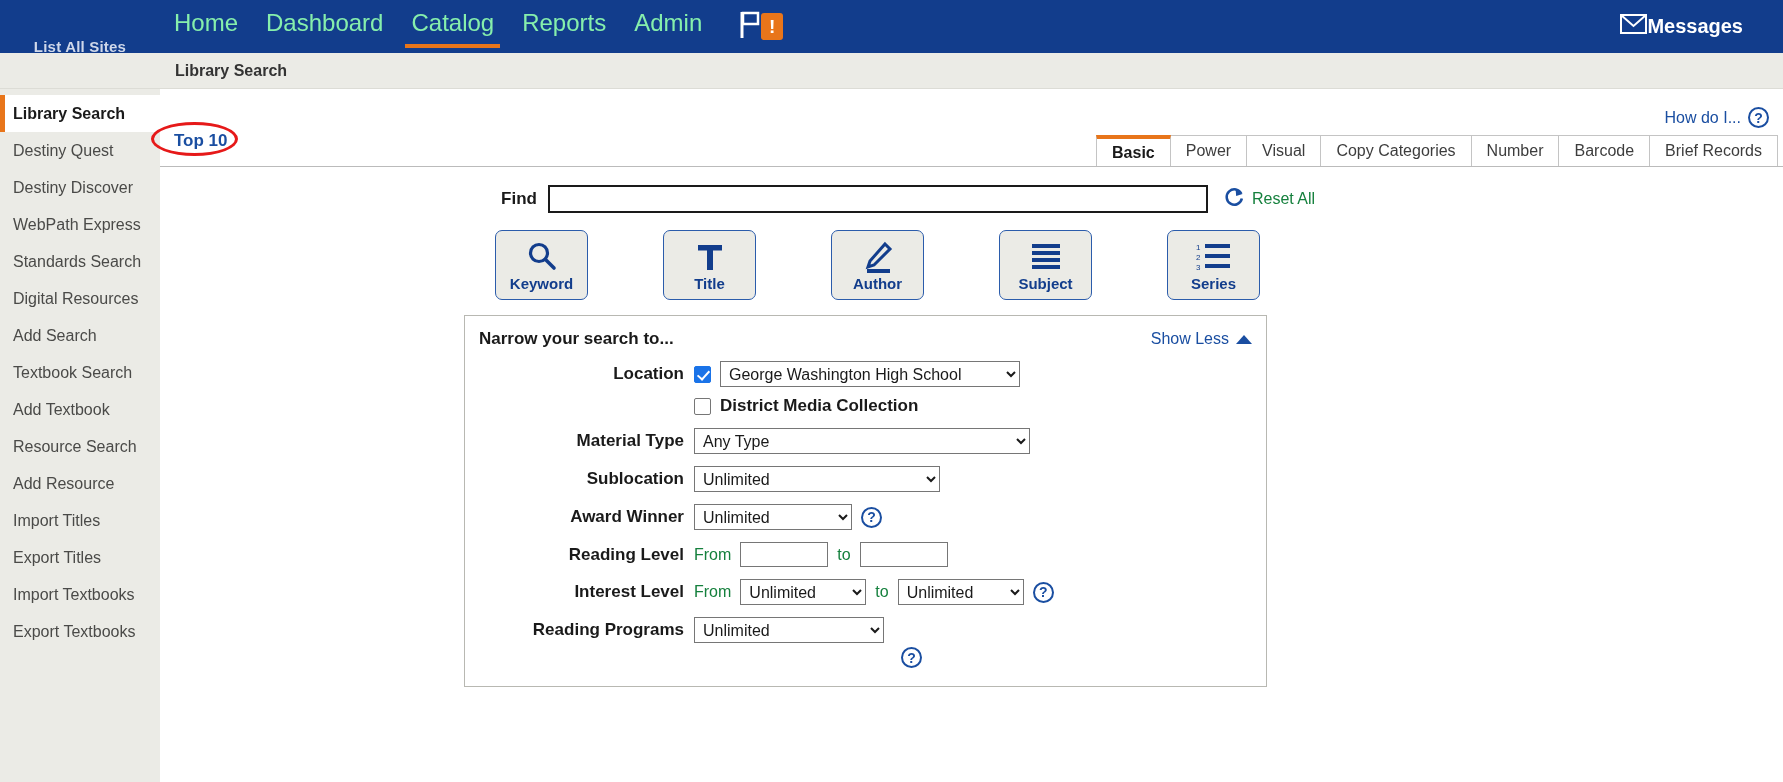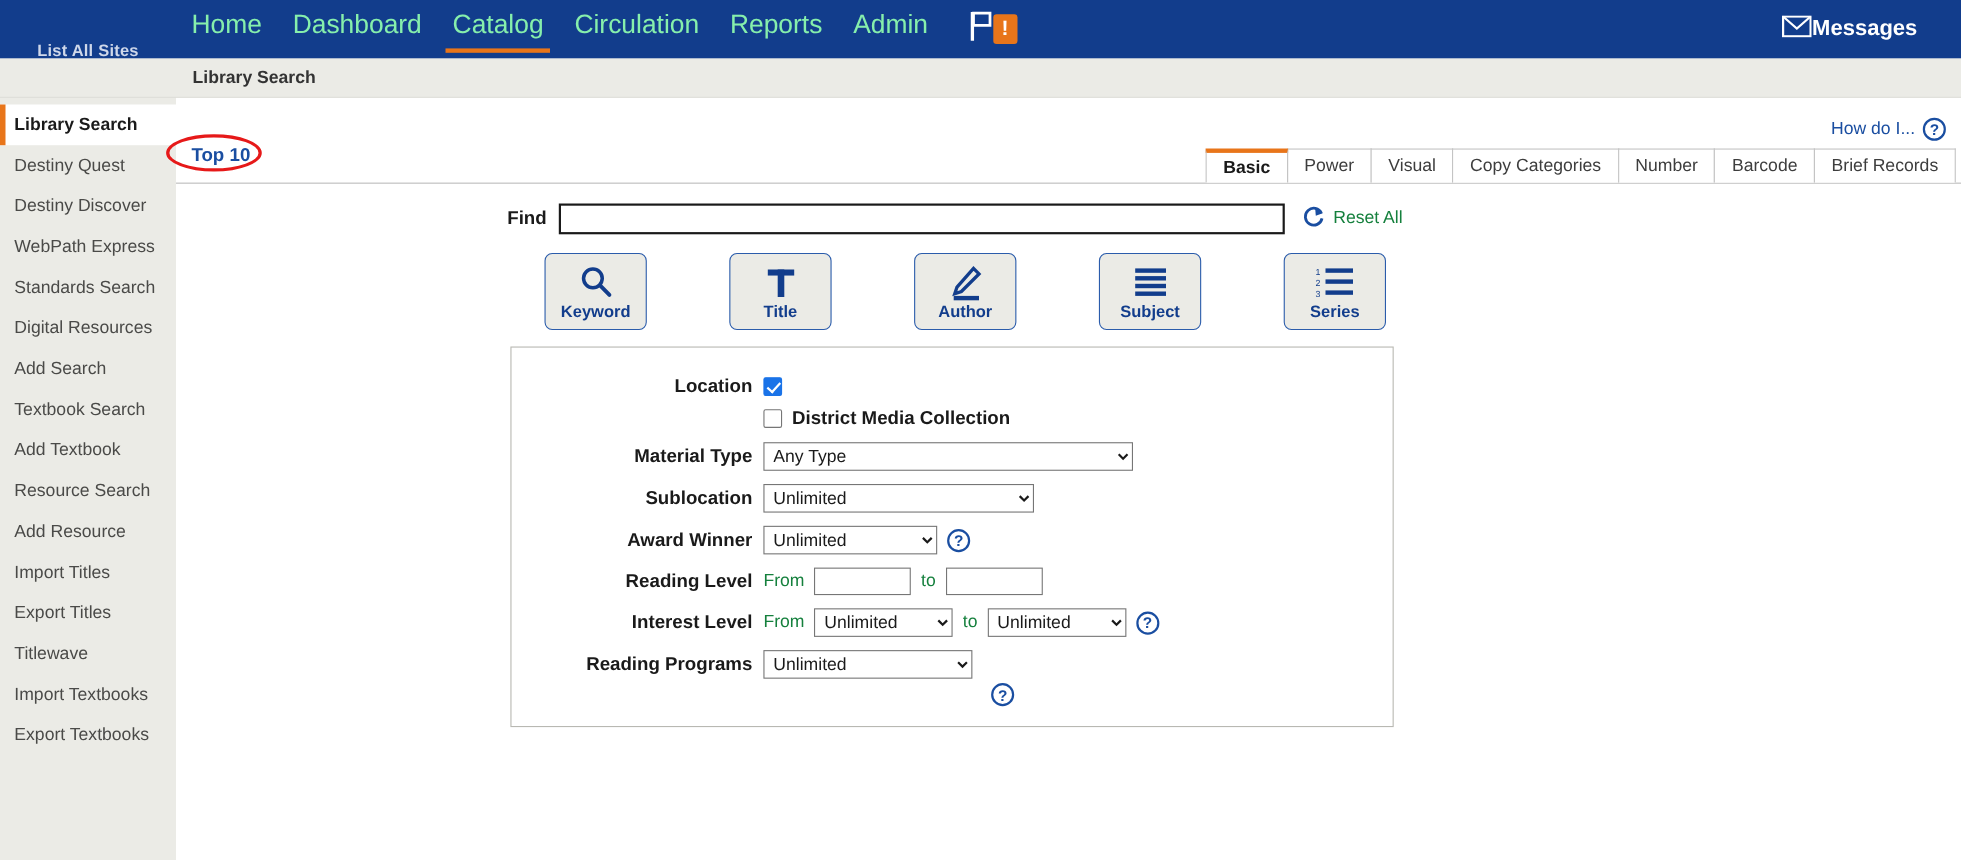--- a/index.html
+++ b/index.html
@@ -99,21 +99,21 @@
     border-top:1px solid #c4c4c4; background:#fff; margin-right:-1px; position:relative;
   }
   .tab.active{ font-weight:bold; color:#1a1a1a; border-top:4px solid #E8751A;
     line-height:27px; z-index:2;}
 
   
   .findrow{
     position:absolute; top:96px; left:0; right:0;
     display:flex; align-items:center;
   }
-  .findlabel{ font-size:17px; font-weight:bold; color:#1a1a1a; width:348px; text-align:right; padding-right:11px;}
+  .findlabel{ font-size:17px; font-weight:bold; color:#1a1a1a; width:388px; text-align:right; padding-right:11px;}
   .findinput{
     width:660px; height:28px; border:2px solid #1a1a1a; padding:2px 6px;
     font-size:15px; font-family:"Liberation Sans", sans-serif; outline:none;
   }
   .resetall{
     display:flex;align-items:center;gap:7px;margin-left:16px;
     color:#15803d;font-size:16px;
   }
   .refresh-ic{ color:#1a4ea1; font-size:22px; line-height:1; }
 
@@ -167,21 +167,20 @@
 </style>
 </head>
 <body>
 
 <div class="topnav">
   <div class="list-all-sites">List All Sites</div>
   <div class="navitems">
     <div class="navitem">Home</div>
     <div class="navitem">Dashboard</div>
     <div class="navitem active">Catalog</div>
-    <div class="navitem">Circulation</div>
     <div class="navitem">Reports</div>
     <div class="navitem">Admin</div>
   </div>
   <div class="flag-wrap">
     <span>
       <svg width="26" height="30" viewBox="0 0 26 30">
           <path d="M4 2 L4 28" stroke="#ffffff" stroke-width="3" fill="none"></path>
           <path d="M5 3 L20 3 L20 14 L5 14 Z" stroke="#ffffff" stroke-width="2.5" fill="none"></path>
         </svg>
     </span>
@@ -238,23 +237,20 @@
     <div class="side-item">
         <span>Add Resource</span>
       </div>
     <div class="side-item">
         <span>Import Titles</span>
       </div>
     <div class="side-item">
         <span>Export Titles</span>
       </div>
     <div class="side-item">
-        <span>Titlewave</span>
-      </div>
-    <div class="side-item">
         <span>Import Textbooks</span>
       </div>
     <div class="side-item">
         <span>Export Textbooks</span>
       </div>
   </div>
 
   <div class="content">
 
     <div class="howdo">
@@ -339,24 +335,34 @@
               <rect x="9" y="2" width="25" height="4" fill="#123D8C"></rect>
               <rect x="9" y="12" width="25" height="4" fill="#123D8C"></rect>
               <rect x="9" y="22" width="25" height="4" fill="#123D8C"></rect>
             </svg>
         </span>
         <span class="lbl">Series</span>
       </div>
     </div>
 
     <div class="narrow">
+      <div class="narrow-head">
+        <div class="narrow-title">Narrow your search to...</div>
+        <div class="showless">
+          <span>Show Less</span>
+          <span class="caret-up"></span>
+        </div>
+      </div>
 
       <div class="frow">
         <div class="flab">Location</div>
         <div class="cbx on"></div>
+        <select style="width:300px">
+          <option>George Washington High School</option>
+        </select>
       </div>
 
       <div class="frow cbrow">
         <div class="flab"></div>
         <div class="cbx"></div>
         <span class="cblabel">District Media Collection</span>
       </div>
 
       <div class="frow">
         <div class="flab">Material Type</div>

